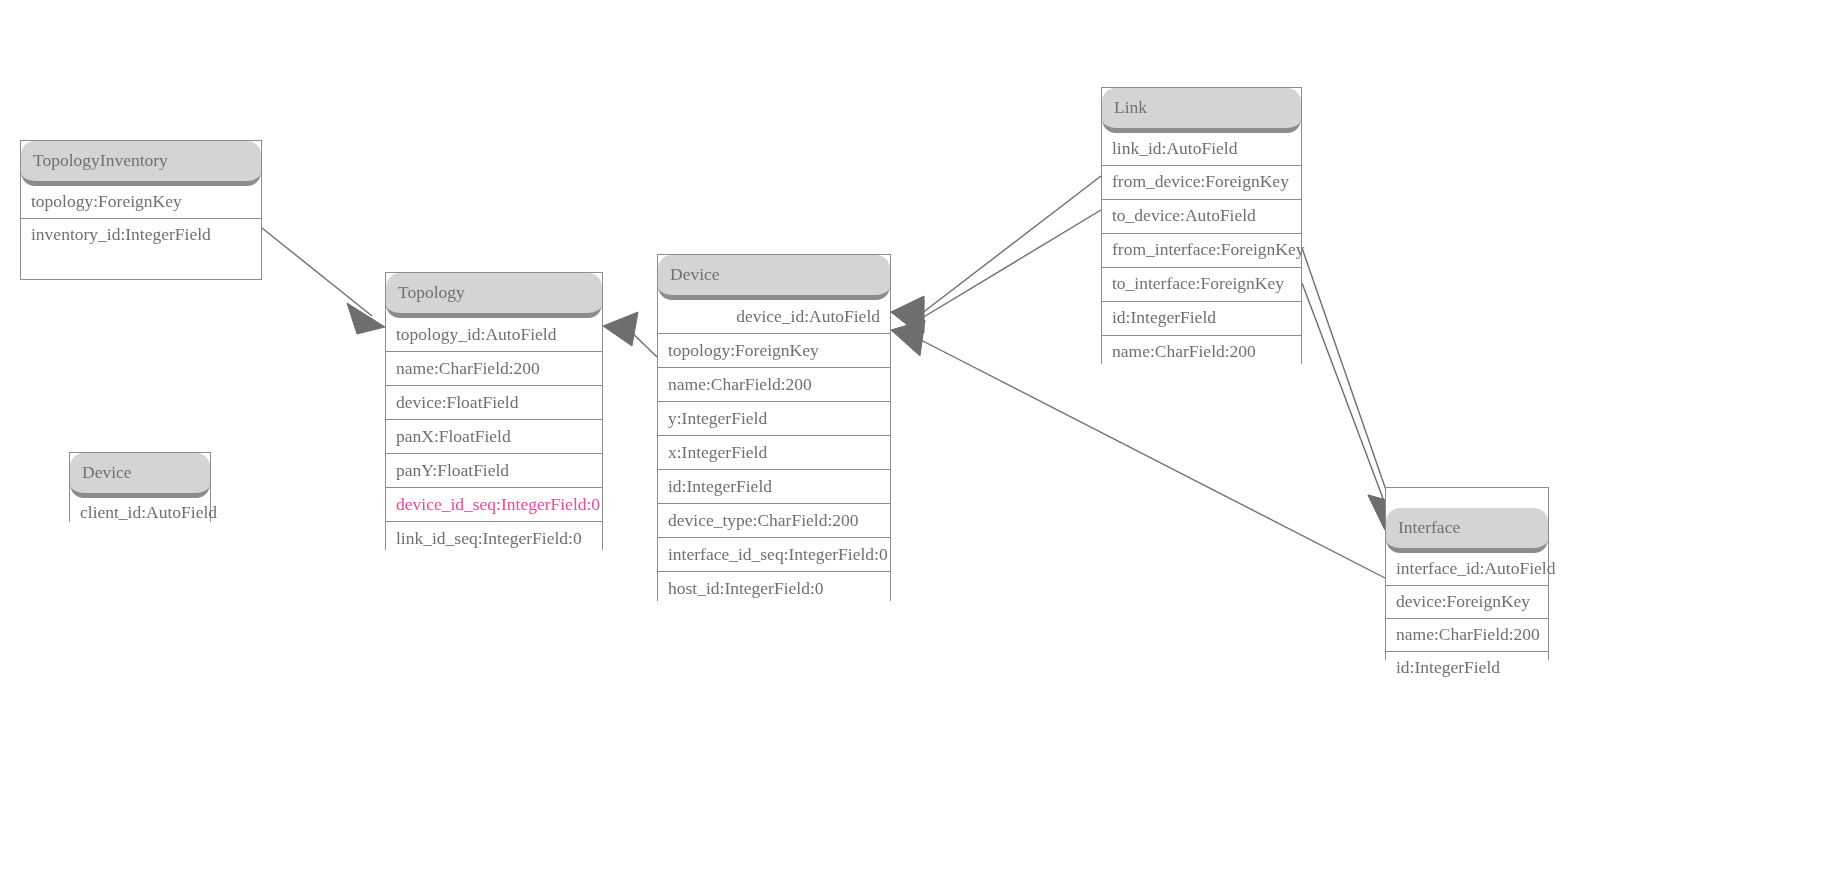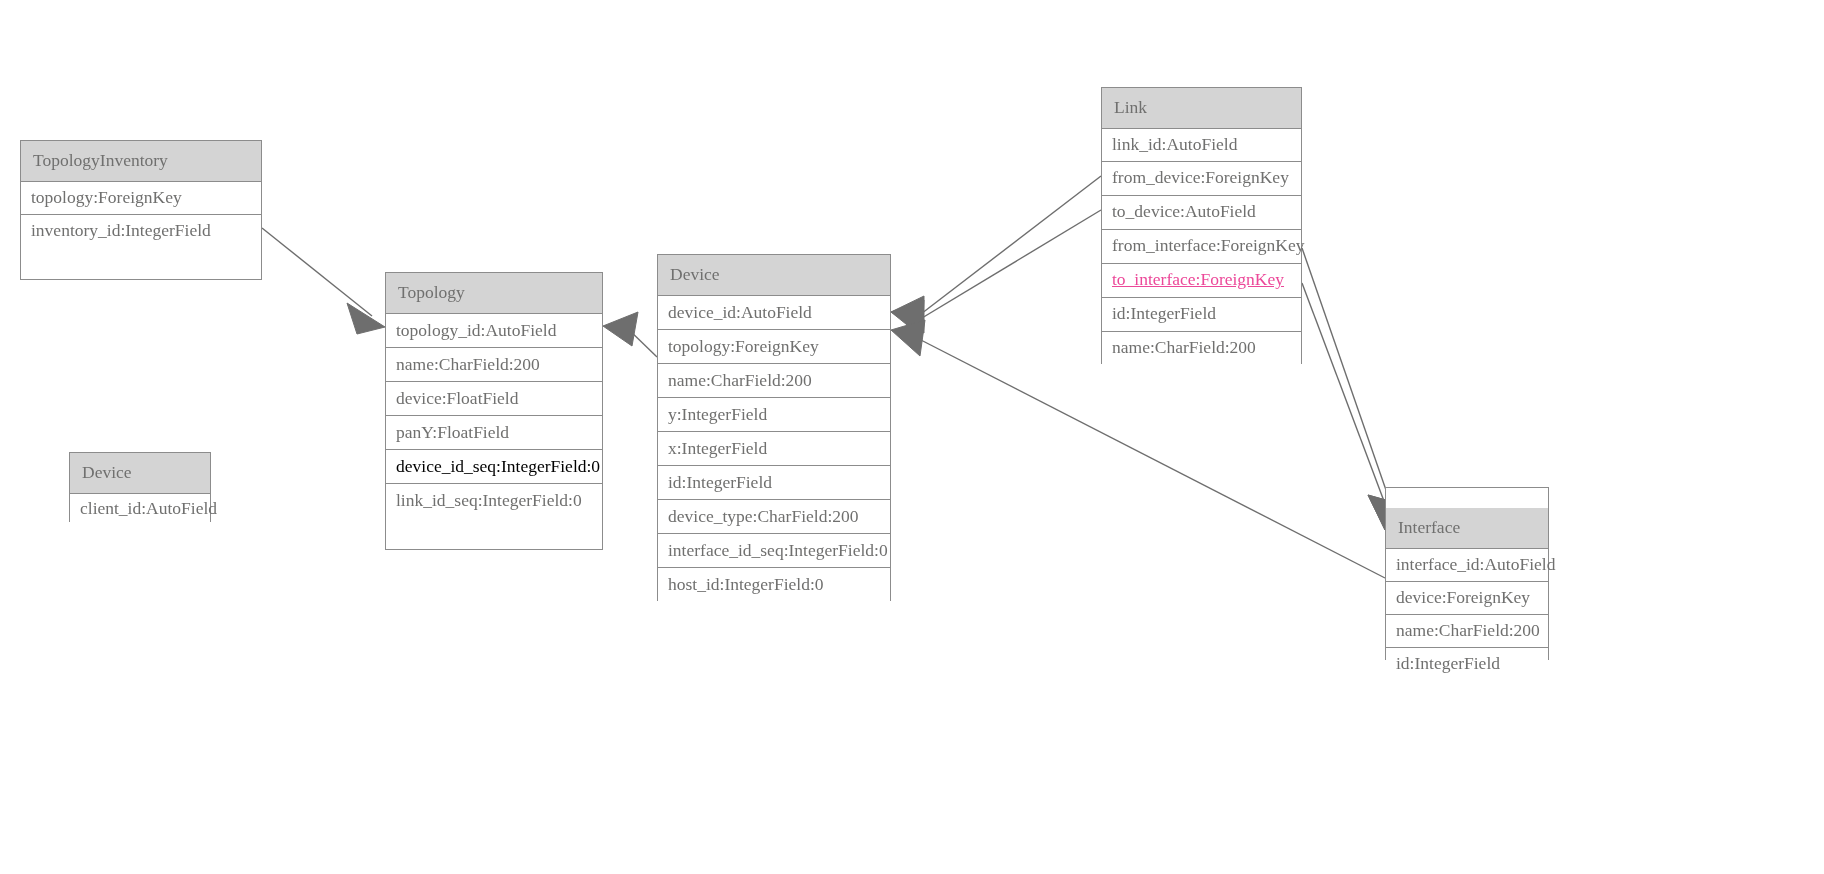--- a/index.html
+++ b/index.html
@@ -28,26 +28,27 @@
   .entity {
     position: absolute;
     box-sizing: border-box;
     border: 1px solid #8c8c8c;
     background: #ffffff;
     z-index: 2;
   }
   .entity-title {
     box-sizing: border-box;
     background: #d4d4d4;
-    border-bottom: 1px solid #f97316;
+    border-bottom: 5px solid #f97316;
     color: #70706f;
     font-size: 17.5px;
     line-height: 1;
     padding: 11px 12px 11px 12px;
     white-space: nowrap;
+    border-radius: 14px;
   }
   .entity-field {
     box-sizing: border-box;
     border-bottom: 1px solid #8c8c8c;
     color: #70706f;
     font-size: 17.5px;
     line-height: 1;
     padding: 11px 10px 11px 10px;
     white-space: nowrap;
     background: #ffffff;
@@ -96,47 +97,48 @@
       <div class="entity" style="left: 20px; top: 140px; width: 242px; height: 140px; border-color: rgb(140, 140, 140);">
         <div class="entity-title" style="background: rgb(212, 212, 212); color: rgb(112, 112, 111); border-bottom-color: rgb(140, 140, 140);">TopologyInventory</div>
         <div class="entity-field" style="height: 33.3333px; line-height: 31.3333px; padding-top: 0px; padding-bottom: 0px; color: rgb(112, 112, 111); border-bottom-color: rgb(140, 140, 140);">topology:ForeignKey</div>
         <div class="entity-field" style="height: 33.3333px; line-height: 31.3333px; padding-top: 0px; padding-bottom: 0px; color: rgb(112, 112, 111); border-bottom-color: rgb(140, 140, 140);">inventory_id:IntegerField</div>
       </div>
       <div class="entity" style="left: 385px; top: 272px; width: 218px; height: 278px; border-color: rgb(140, 140, 140);">
         <div class="entity-title" style="background: rgb(212, 212, 212); color: rgb(112, 112, 111); border-bottom-color: rgb(140, 140, 140);">Topology</div>
         <div class="entity-field" style="height: 34px; line-height: 32px; padding-top: 0px; padding-bottom: 0px; color: rgb(112, 112, 111); border-bottom-color: rgb(140, 140, 140);">topology_id:AutoField</div>
         <div class="entity-field" style="height: 34px; line-height: 32px; padding-top: 0px; padding-bottom: 0px; color: rgb(112, 112, 111); border-bottom-color: rgb(140, 140, 140);">name:CharField:200</div>
         <div class="entity-field" style="height: 34px; line-height: 32px; padding-top: 0px; padding-bottom: 0px; color: rgb(112, 112, 111); border-bottom-color: rgb(140, 140, 140);">device:FloatField</div>
+        <div class="entity-field" style="height: 34px; line-height: 32px; padding-top: 0px; padding-bottom: 0px; color: rgb(112, 112, 111); border-bottom-color: rgb(140, 140, 140);">panX:FloatField</div>
         <div class="entity-field" style="height: 34px; line-height: 32px; padding-top: 0px; padding-bottom: 0px; color: rgb(112, 112, 111); border-bottom-color: rgb(140, 140, 140);">panY:FloatField</div>
-        <div class="entity-field" style="height: 34px; line-height: 32px; padding-top: 0px; padding-bottom: 0px; color: #000000; border-bottom-color: rgb(140, 140, 140);">device_id_seq:IntegerField:0</div>
+        <div class="entity-field" style="height: 34px; line-height: 32px; padding-top: 0px; padding-bottom: 0px; color: #ec4899; border-bottom-color: rgb(140, 140, 140);">device_id_seq:IntegerField:0</div>
         <div class="entity-field" style="height: 34px; line-height: 32px; padding-top: 0px; padding-bottom: 0px; color: rgb(112, 112, 111); border-bottom-color: rgb(140, 140, 140);">link_id_seq:IntegerField:0</div>
       </div>
       <div class="entity" style="left: 69px; top: 452px; width: 142px; height: 70px; border-color: rgb(140, 140, 140);">
         <div class="entity-title" style="background: rgb(212, 212, 212); color: rgb(112, 112, 111); border-bottom-color: rgb(140, 140, 140);">Device</div>
         <div class="entity-field" style="height: 30px; line-height: 28px; padding-top: 0px; padding-bottom: 0px; color: rgb(112, 112, 111); border-bottom-color: rgb(140, 140, 140);">client_id:AutoField</div>
       </div>
       <div class="entity" style="left: 657px; top: 254px; width: 234px; height: 347px; border-color: rgb(140, 140, 140);">
         <div class="entity-title" style="background: rgb(212, 212, 212); color: rgb(112, 112, 111); border-bottom-color: rgb(140, 140, 140);">Device</div>
-        <div class="entity-field" style="height: 34.1111px; line-height: 32.1111px; padding-top: 0px; padding-bottom: 0px; color: rgb(112, 112, 111); border-bottom-color: rgb(140, 140, 140);">device_id:AutoField</div>
+        <div class="entity-field" style="height: 34.1111px; line-height: 32.1111px; padding-top: 0px; padding-bottom: 0px; color: rgb(112, 112, 111); border-bottom-color: rgb(140, 140, 140); text-align: right;">device_id:AutoField</div>
         <div class="entity-field" style="height: 34.1111px; line-height: 32.1111px; padding-top: 0px; padding-bottom: 0px; color: rgb(112, 112, 111); border-bottom-color: rgb(140, 140, 140);">topology:ForeignKey</div>
         <div class="entity-field" style="height: 34.1111px; line-height: 32.1111px; padding-top: 0px; padding-bottom: 0px; color: rgb(112, 112, 111); border-bottom-color: rgb(140, 140, 140);">name:CharField:200</div>
         <div class="entity-field" style="height: 34.1111px; line-height: 32.1111px; padding-top: 0px; padding-bottom: 0px; color: rgb(112, 112, 111); border-bottom-color: rgb(140, 140, 140);">y:IntegerField</div>
         <div class="entity-field" style="height: 34.1111px; line-height: 32.1111px; padding-top: 0px; padding-bottom: 0px; color: rgb(112, 112, 111); border-bottom-color: rgb(140, 140, 140);">x:IntegerField</div>
         <div class="entity-field" style="height: 34.1111px; line-height: 32.1111px; padding-top: 0px; padding-bottom: 0px; color: rgb(112, 112, 111); border-bottom-color: rgb(140, 140, 140);">id:IntegerField</div>
         <div class="entity-field" style="height: 34.1111px; line-height: 32.1111px; padding-top: 0px; padding-bottom: 0px; color: rgb(112, 112, 111); border-bottom-color: rgb(140, 140, 140);">device_type:CharField:200</div>
         <div class="entity-field" style="height: 34.1111px; line-height: 32.1111px; padding-top: 0px; padding-bottom: 0px; color: rgb(112, 112, 111); border-bottom-color: rgb(140, 140, 140);">interface_id_seq:IntegerField:0</div>
         <div class="entity-field" style="height: 34.1111px; line-height: 32.1111px; padding-top: 0px; padding-bottom: 0px; color: rgb(112, 112, 111); border-bottom-color: rgb(140, 140, 140);">host_id:IntegerField:0</div>
       </div>
       <div class="entity" style="left: 1101px; top: 87px; width: 201px; height: 277px; border-color: rgb(140, 140, 140);">
         <div class="entity-title" style="background: rgb(212, 212, 212); color: rgb(112, 112, 111); border-bottom-color: rgb(140, 140, 140);">Link</div>
         <div class="entity-field" style="height: 33.8571px; line-height: 31.8571px; padding-top: 0px; padding-bottom: 0px; color: rgb(112, 112, 111); border-bottom-color: rgb(140, 140, 140);">link_id:AutoField</div>
         <div class="entity-field" style="height: 33.8571px; line-height: 31.8571px; padding-top: 0px; padding-bottom: 0px; color: rgb(112, 112, 111); border-bottom-color: rgb(140, 140, 140);">from_device:ForeignKey</div>
         <div class="entity-field" style="height: 33.8571px; line-height: 31.8571px; padding-top: 0px; padding-bottom: 0px; color: rgb(112, 112, 111); border-bottom-color: rgb(140, 140, 140);">to_device:AutoField</div>
         <div class="entity-field" style="height: 33.8571px; line-height: 31.8571px; padding-top: 0px; padding-bottom: 0px; color: rgb(112, 112, 111); border-bottom-color: rgb(140, 140, 140);">from_interface:ForeignKey</div>
-        <div class="entity-field" style="height: 33.8571px; line-height: 31.8571px; padding-top: 0px; padding-bottom: 0px; color: #ec4899; border-bottom-color: rgb(140, 140, 140); text-decoration: underline;">to_interface:ForeignKey</div>
+        <div class="entity-field" style="height: 33.8571px; line-height: 31.8571px; padding-top: 0px; padding-bottom: 0px; color: #737373; border-bottom-color: rgb(140, 140, 140);">to_interface:ForeignKey</div>
         <div class="entity-field" style="height: 33.8571px; line-height: 31.8571px; padding-top: 0px; padding-bottom: 0px; color: rgb(112, 112, 111); border-bottom-color: rgb(140, 140, 140);">id:IntegerField</div>
         <div class="entity-field" style="height: 33.8571px; line-height: 31.8571px; padding-top: 0px; padding-bottom: 0px; color: rgb(112, 112, 111); border-bottom-color: rgb(140, 140, 140);">name:CharField:200</div>
       </div>
       <div class="entity" style="left: 1385px; top: 487px; width: 164px; height: 173px; border-color: rgb(140, 140, 140);">
         <div class="entity-title" style="background: rgb(212, 212, 212); color: rgb(112, 112, 111); border-bottom-color: rgb(140, 140, 140); margin-top: 20px;">Interface</div>
         <div class="entity-field" style="height: 33.25px; line-height: 31.25px; padding-top: 0px; padding-bottom: 0px; color: rgb(112, 112, 111); border-bottom-color: rgb(140, 140, 140);">interface_id:AutoField</div>
         <div class="entity-field" style="height: 33.25px; line-height: 31.25px; padding-top: 0px; padding-bottom: 0px; color: rgb(112, 112, 111); border-bottom-color: rgb(140, 140, 140);">device:ForeignKey</div>
         <div class="entity-field" style="height: 33.25px; line-height: 31.25px; padding-top: 0px; padding-bottom: 0px; color: rgb(112, 112, 111); border-bottom-color: rgb(140, 140, 140);">name:CharField:200</div>
         <div class="entity-field" style="height: 33.25px; line-height: 31.25px; padding-top: 0px; padding-bottom: 0px; color: rgb(112, 112, 111); border-bottom-color: rgb(140, 140, 140);">id:IntegerField</div>
       </div>

